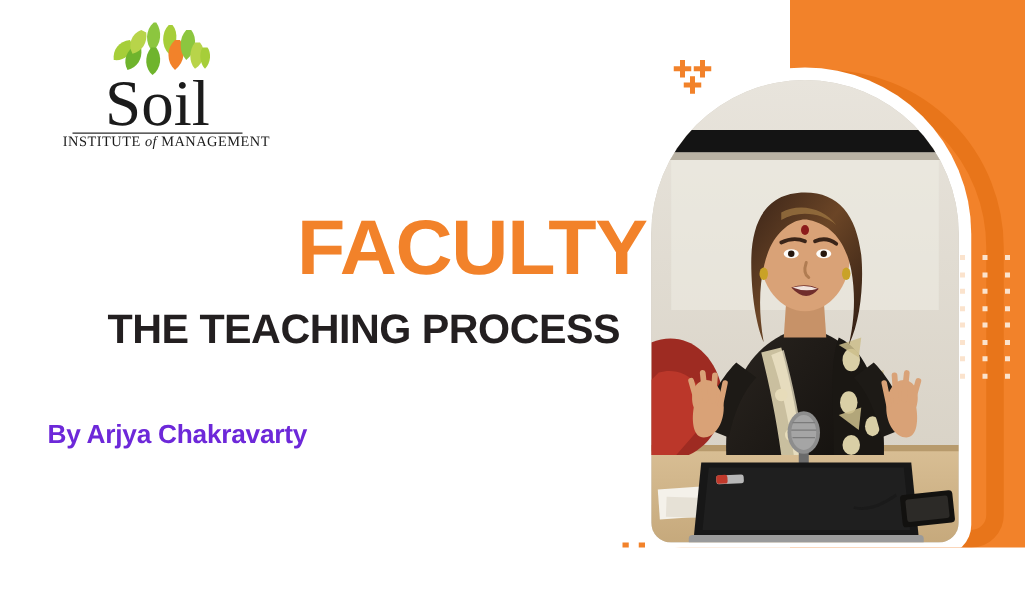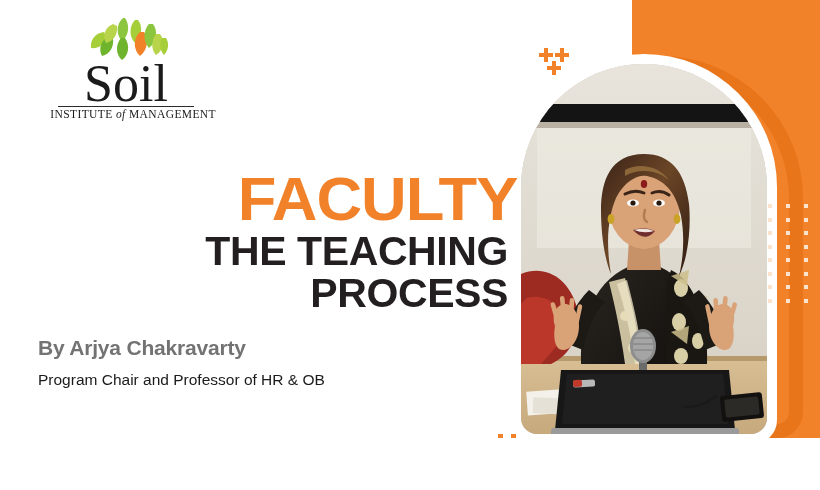--- a/index.html
+++ b/index.html
@@ -208,35 +208,35 @@
     font-weight: 700;
     font-size: 37px;
     line-height: 44px;
     letter-spacing: -0.5px;
     color: #F2822A;
     margin: 0;
   }
   .hl-3 {
     font-family: "Liberation Sans", sans-serif;
     font-weight: 700;
-    font-size: 41px;
+    font-size: 33px;
     line-height: 42px;
     letter-spacing: -0.4px;
     color: #231F20;
-    margin: 0;
+    margin: 12px;
   }
   .byline {
     position: absolute;
     left: 38px;
     top: 335px;
     font-family: "Liberation Sans", sans-serif;
     font-weight: 700;
     font-size: 21px;
     line-height: 26px;
-    color: #737373;
+    color: #6d28d9;
     letter-spacing: -0.2px;
   }
   .role {
     position: absolute;
     left: 38px;
     top: 370px;
     font-family: "Liberation Sans", sans-serif;
     font-weight: 400;
     font-size: 15.5px;
     line-height: 20px;
@@ -446,15 +446,14 @@
     <div class="logo-rule"></div>
     <div class="logo-tagline"><span>INSTITUTE</span> <span class="of">of</span> <span>MANAGEMENT</span></div>
   </div>
 
   <div class="headline">
     <div class="hl-1">FACULTY</div>
     <div class="hl-3">THE TEACHING PROCESS</div>
   </div>
 
   <div class="byline">By Arjya Chakravarty</div>
-  <div class="role">Program Chair and Professor of HR &amp; OB</div>
 
 </div>
 
 </body></html>

